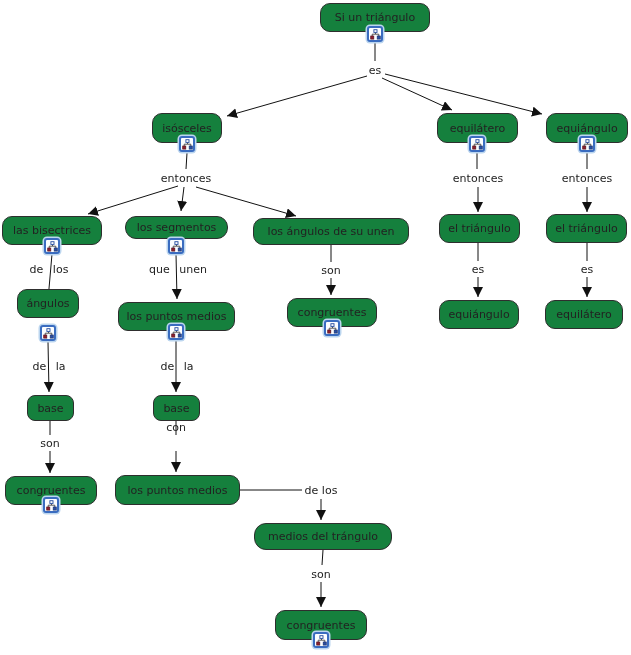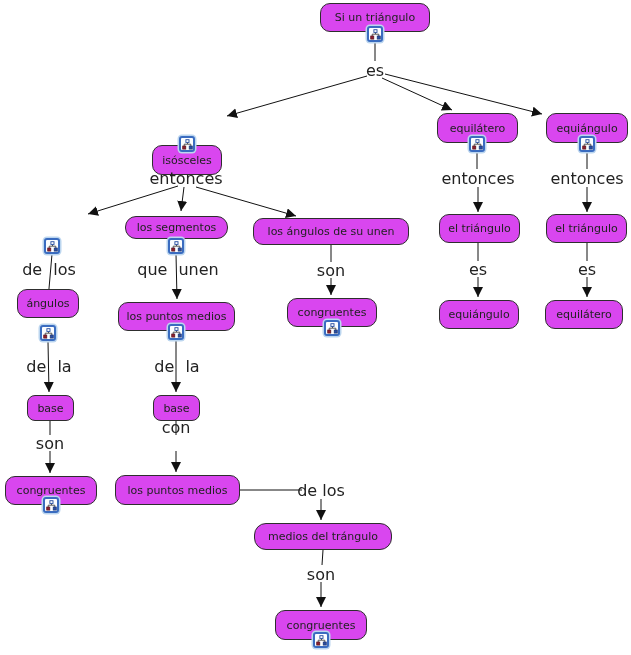--- a/index.html
+++ b/index.html
@@ -3,27 +3,27 @@
 <meta charset="utf-8">
 <style>
   html,body{margin:0;padding:0;background:#ffffff;}
   #canvas{
     position:relative;width:631px;height:655px;background:#ffffff;overflow:hidden;
     font-family:"DejaVu Sans","Liberation Sans",sans-serif;
   }
   #wires{position:absolute;left:0;top:0;z-index:0;}
   .node{
     position:absolute;z-index:1;box-sizing:border-box;
-    background:#d946ef;border:1px solid #2e2e2e;border-radius:10px;
+    background:#15803d;border:1px solid #2e2e2e;border-radius:10px;
     display:flex;align-items:center;justify-content:center;
     font-size:11px;color:#222222;white-space:nowrap;cursor:default;
   }
   .phrase{
     position:absolute;z-index:2;transform:translate(-50%,-50%);
-    font-size:16px;color:#222222;white-space:nowrap;cursor:default;
+    font-size:11px;color:#222222;white-space:nowrap;cursor:default;
   }
   .ws{word-spacing:6px;}
   .cicon{
     position:absolute;z-index:3;width:12px;height:12px;
     background:#fbfdff;border:2px solid #3a6cc0;border-radius:3px;
     box-shadow:0 0 0 1.5px #bcd6ef;
     display:flex;align-items:center;justify-content:center;cursor:pointer;
   }
   .cicon svg{display:block;}
 </style>
@@ -66,23 +66,24 @@
       <line x1="176" y1="421" x2="176" y2="435"></line>
       <line x1="176" y1="451" x2="176" y2="472" marker-end="url(#ah)"></line>
       <line x1="240" y1="490" x2="302" y2="490"></line>
       <line x1="321" y1="499" x2="321" y2="520" marker-end="url(#ah)"></line>
       <line x1="323" y1="550" x2="322" y2="565"></line>
       <line x1="321" y1="582" x2="321" y2="607" marker-end="url(#ah)"></line>
     </g>
   </svg>
 
   <div class="node" style="left:320px;top:3px;width:110px;height:29px;">Si un triángulo</div>
-  <div class="node" style="left:152px;top:113px;width:70px;height:30px;margin-top:32px;">isósceles</div>
+  <div class="node" style="left:152px;top:113px;width:70px;height:30px;">isósceles</div>
   <div class="node" style="left:437px;top:113px;width:81px;height:30px;">equilátero</div>
   <div class="node" style="left:546px;top:113px;width:82px;height:30px;">equiángulo</div>
+  <div class="node" style="left:2px;top:216px;width:100px;height:29px;">las bisectrices</div>
   <div class="node" style="left:125px;top:216px;width:103px;height:23px;border-radius:11px;">los segmentos</div>
   <div class="node" style="left:253px;top:218px;width:156px;height:27px;">los ángulos de su unen</div>
   <div class="node" style="left:439px;top:214px;width:81px;height:29px;">el triángulo</div>
   <div class="node" style="left:546px;top:214px;width:81px;height:29px;">el triángulo</div>
   <div class="node" style="left:17px;top:289px;width:62px;height:29px;">ángulos</div>
   <div class="node" style="left:118px;top:302px;width:117px;height:29px;">los puntos medios</div>
   <div class="node" style="left:287px;top:298px;width:90px;height:29px;">congruentes</div>
   <div class="node" style="left:439px;top:300px;width:80px;height:29px;">equiángulo</div>
   <div class="node" style="left:545px;top:300px;width:78px;height:29px;">equilátero</div>
   <div class="node" style="left:27px;top:395px;width:47px;height:26px;border-radius:8px;">base</div>

